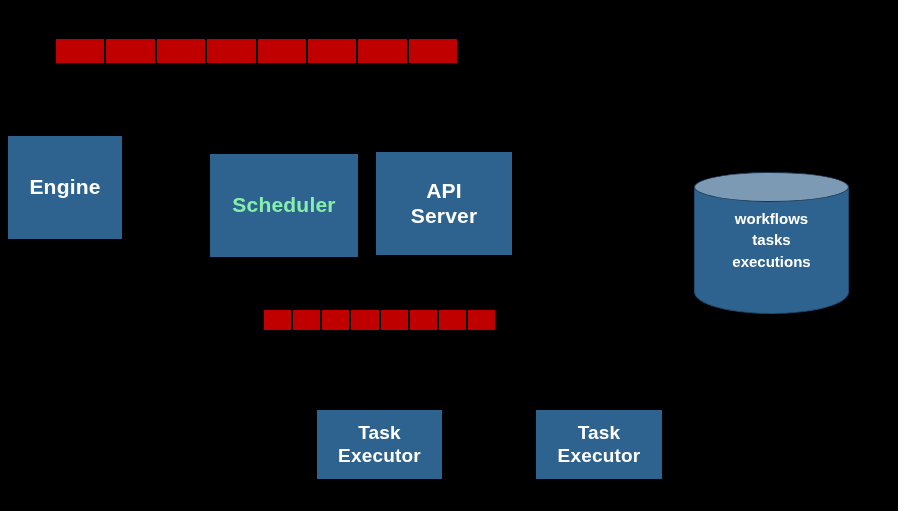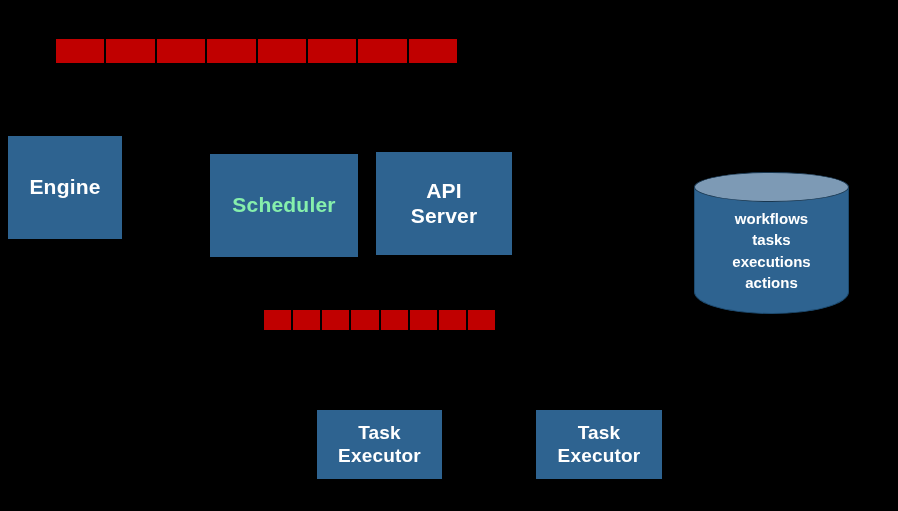--- a/index.html
+++ b/index.html
@@ -123,17 +123,16 @@
   <div class="bluebox" id="box-4" style="left: 536px; top: 410px; width: 126px; height: 69px; font-size: 19px; background: rgb(46, 99, 144); color: rgb(255, 255, 255);">Task
 Executor</div>
 
   <div class="cylinder">
     <div class="cyl-body"></div>
     <div class="cyl-top"></div>
     <div class="cyl-labels" id="db-labels">
         <div>workflows</div>
         <div>tasks</div>
         <div>executions</div>
-        <div>actions</div>
       </div>
   </div>
 
 </div>
 
 </body></html>

